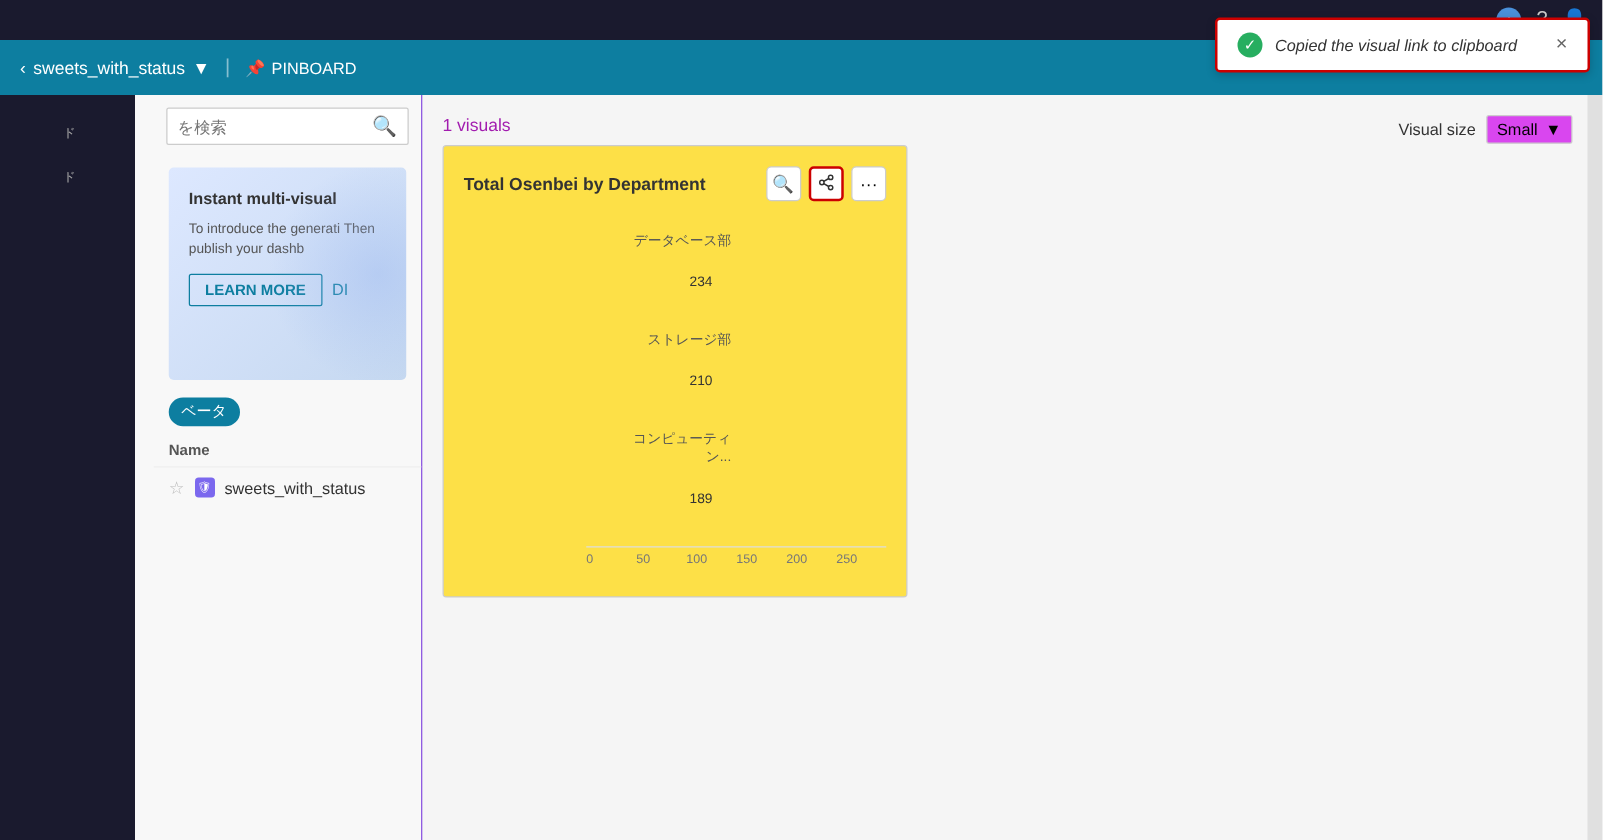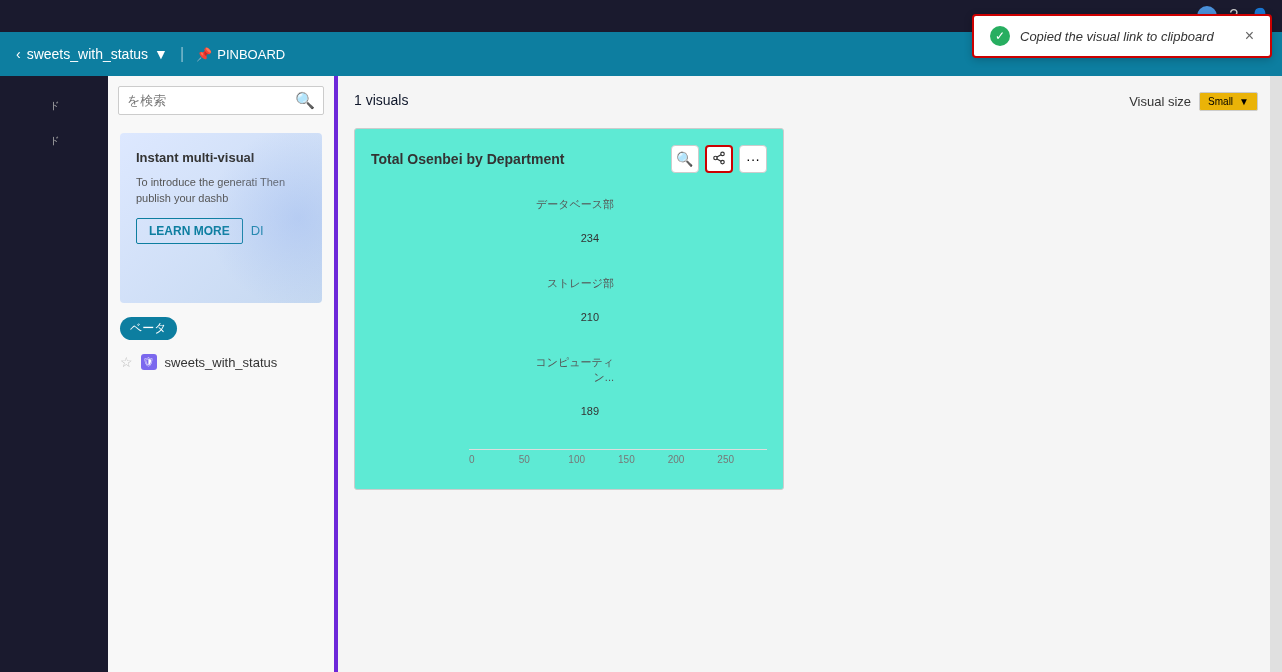--- a/index.html
+++ b/index.html
@@ -61,23 +61,24 @@
       flex-direction: column;
       align-items: center;
       padding: 8px 0;
       gap: 4px;
     }
 
     
     .second-panel {
       width: 230px;
       background: #f8f8f8;
-      border-right: 4px solid #6d28d9;
+      border-right: 1px solid #6d28d9;
       display: flex;
       flex-direction: column;
+      padding-left: 15px;
     }
     .search-box {
       display: flex; align-items: center;
       border: 1px solid #ccc;
       margin: 10px;
       padding: 4px 8px;
       background: white;
       border-radius: 2px;
     }
     .search-box input {
@@ -158,50 +159,50 @@
 
     
     .content-area {
       flex: 1;
       background: #f5f5f5;
       padding: 16px;
       position: relative;
       overflow: auto;
     }
     .visuals-count {
-      font-size: 14px; color: #0f172a;
-      margin-bottom: 20px;
+      font-size: 14px; color: #a21caf;
+      margin-bottom: 8px;
     }
 
     
     .visual-size-control {
       position: absolute;
       top: 16px; right: 24px;
       display: flex; align-items: center; gap: 8px;
     }
     .visual-size-label {
       font-size: 13px; color: #333;
     }
     .visual-size-select {
       border: 1px solid #ccc;
-      background: #eab308;
+      background: #d946ef;
       padding: 3px 8px;
-      font-size: 10px;
+      font-size: 13px;
       border-radius: 2px;
       cursor: pointer;
       display: flex; align-items: center; gap: 6px;
     }
 
     
     .chart-card {
-      background: #5eead4;
+      background: #fde047;
       border: 1px solid #ccc;
       border-radius: 3px;
       padding: 16px;
-      width: 430px;
+      width: 372px;
     }
     .chart-header {
       display: flex; align-items: center; justify-content: space-between;
       margin-bottom: 16px;
     }
     .chart-title {
       font-size: 14px; font-weight: bold; color: #333;
     }
     .chart-actions {
       display: flex; align-items: center; gap: 6px;
@@ -342,20 +343,21 @@
       <div class="promo-text">To introduce the generati
 Then publish your dashb</div>
       <div style="display:flex; gap:8px; align-items:center;">
         <button class="promo-btn">LEARN MORE</button>
         <span style="font-size:13px; color:#0d7ea0; cursor:pointer;">DI</span>
       </div>
     </div>
 
     <span class="beta-badge">ベータ</span>
 
+    <div class="name-header">Name</div>
 
     <div class="name-item">
       <span class="star-icon">☆</span>
       <div class="shield-icon">🛡</div>
       <span class="name-text">sweets_with_status</span>
     </div>
   </div>
 
   <div class="content-area">
 

